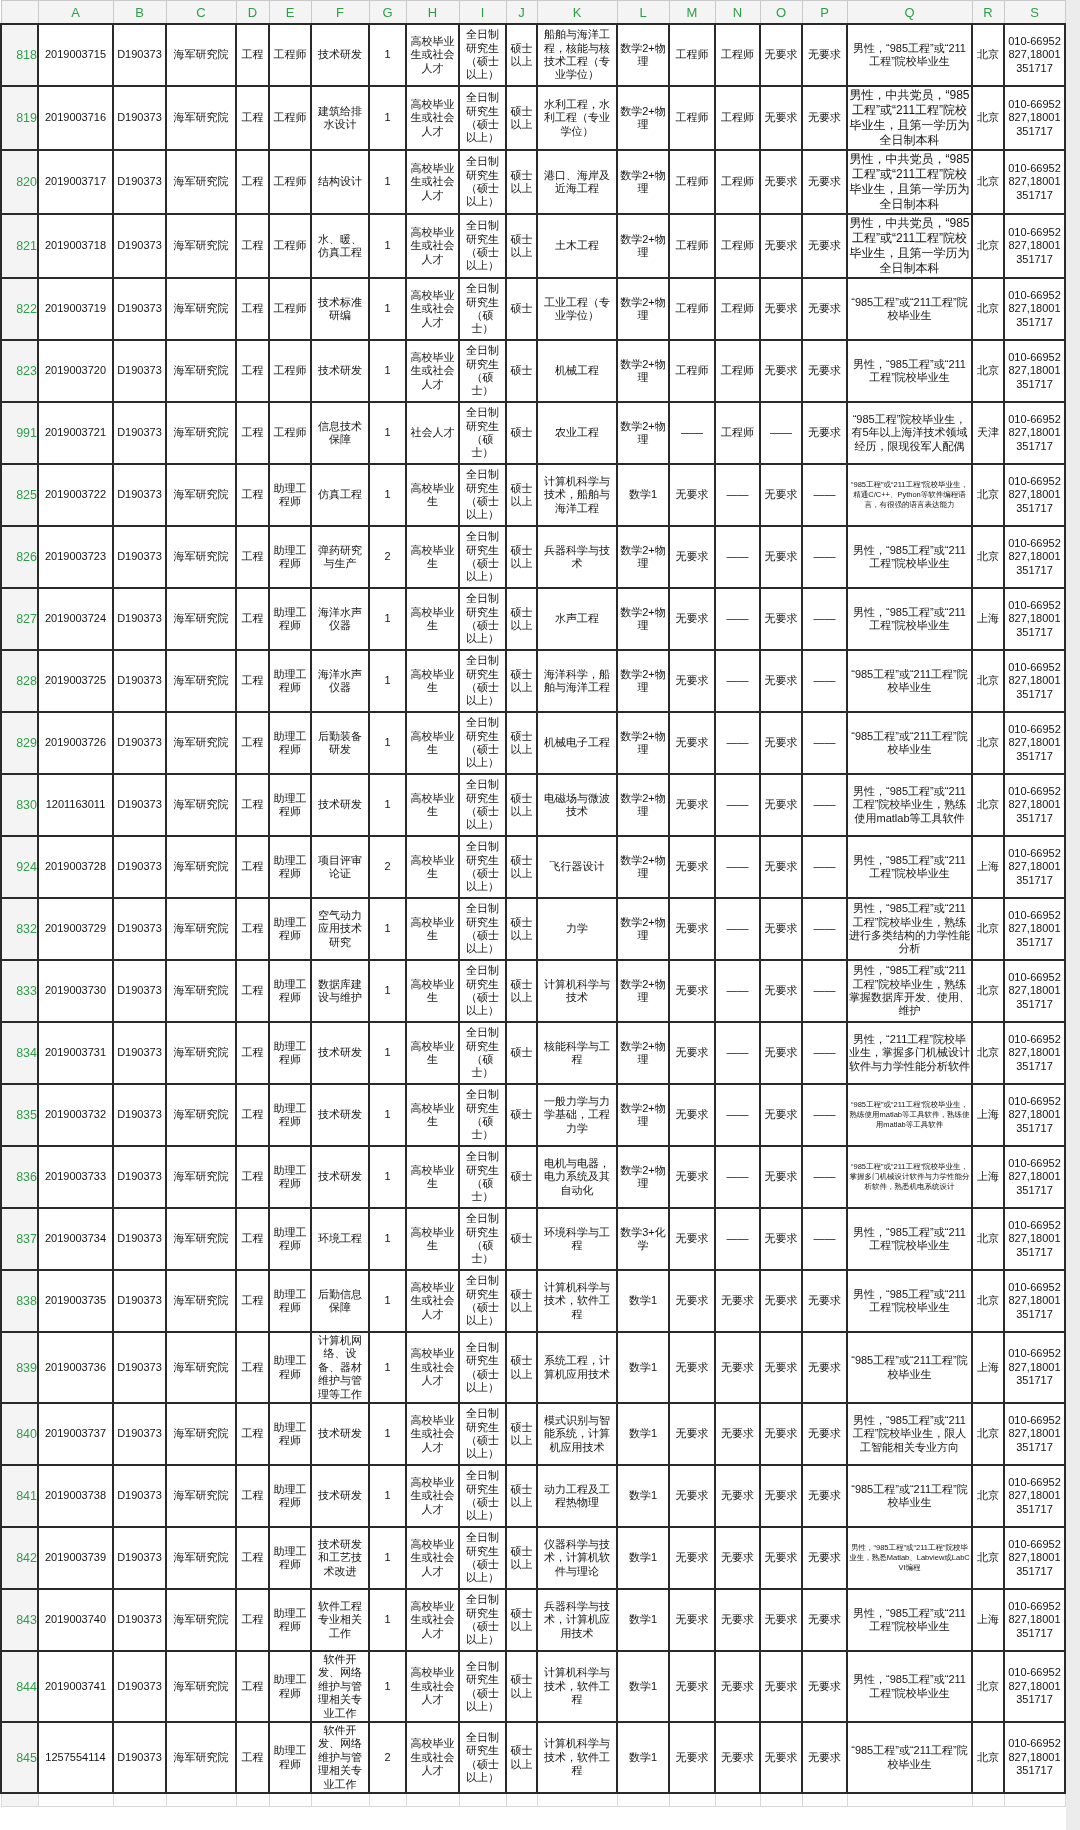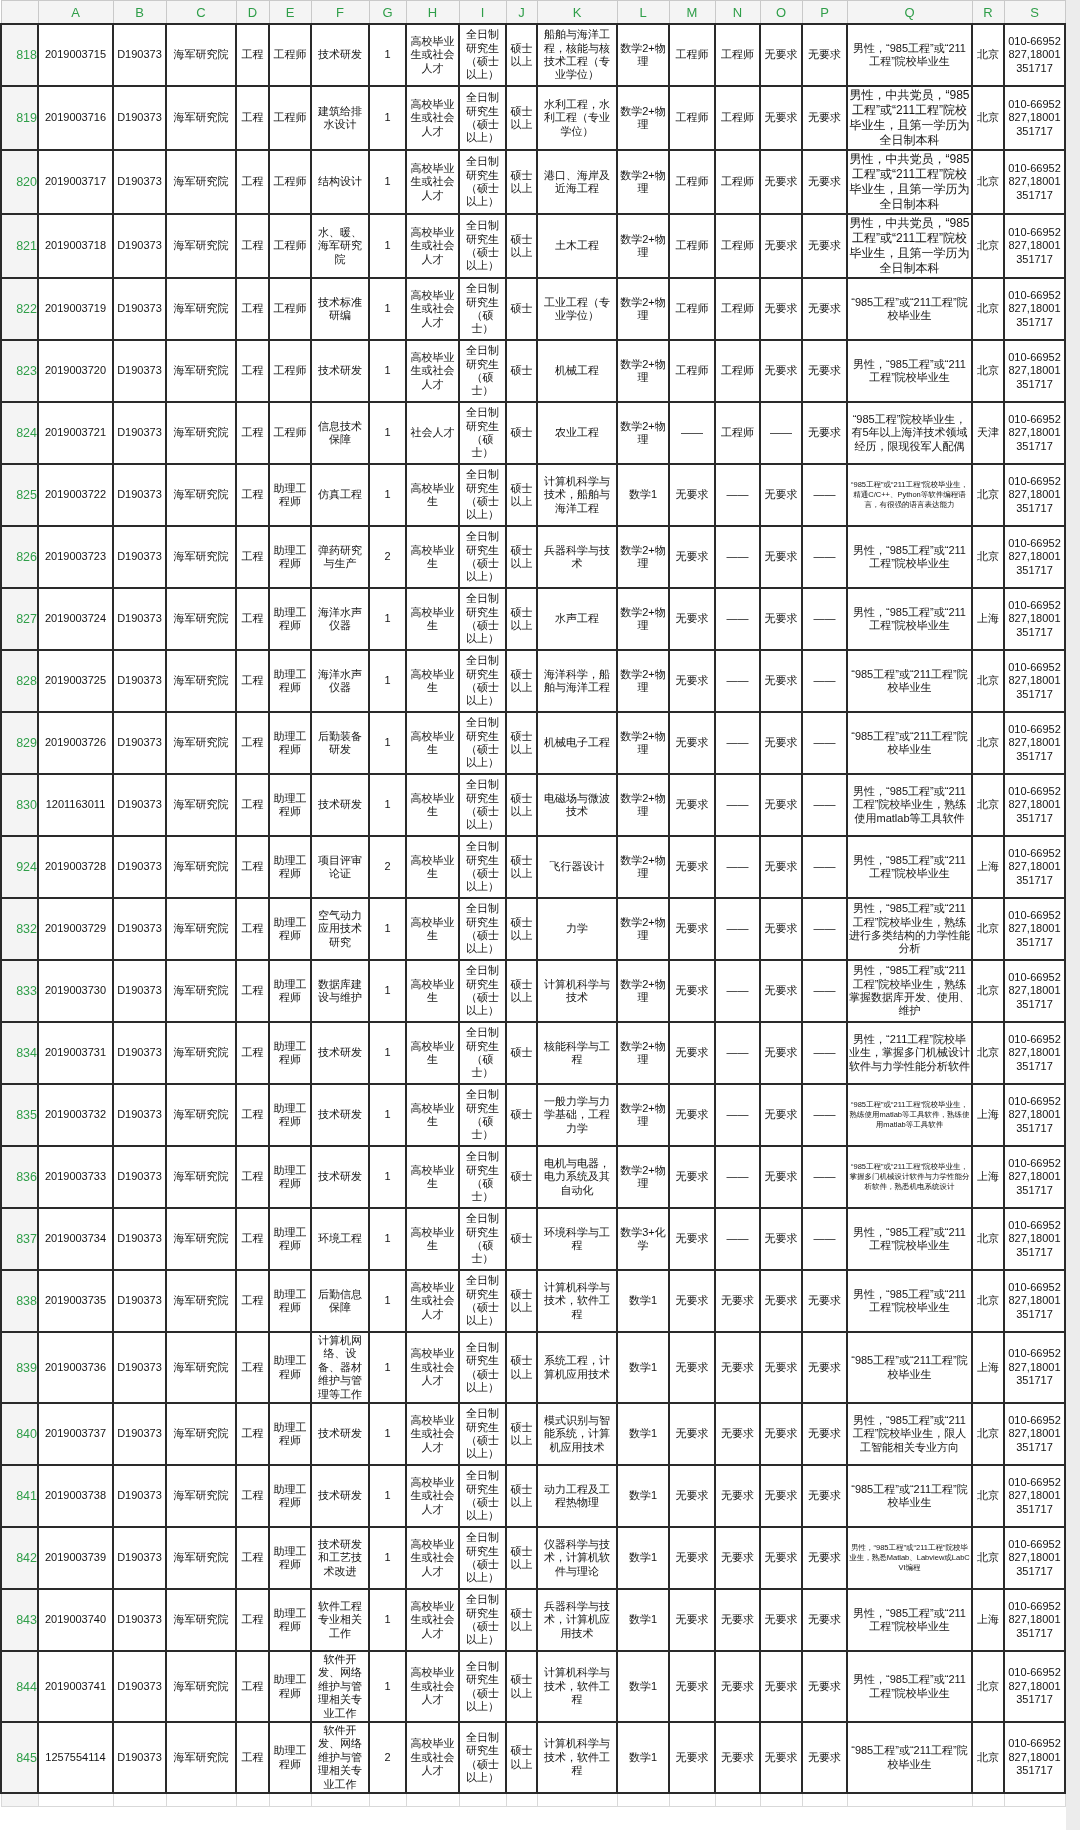--- a/index.html
+++ b/index.html
@@ -155,21 +155,21 @@
           <td>北京</td>
           <td>010-66952827,18001351717</td>
         </tr>
         <tr class="data">
           <th class="rownum">821</th>
           <td>2019003718</td>
           <td>D190373</td>
           <td>海军研究院</td>
           <td>工程</td>
           <td>工程师</td>
-          <td>水、暖、海军研究院</td>
+          <td>水、暖、仿真工程</td>
           <td>1</td>
           <td>高校毕业生或社会人才</td>
           <td>全日制研究生（硕士以上）</td>
           <td>硕士以上</td>
           <td>土木工程</td>
           <td>数学2+物理</td>
           <td>工程师</td>
           <td>工程师</td>
           <td>无要求</td>
           <td>无要求</td>
@@ -215,21 +215,21 @@
           <td>数学2+物理</td>
           <td>工程师</td>
           <td>工程师</td>
           <td>无要求</td>
           <td>无要求</td>
           <td>男性，“985工程”或“211工程”院校毕业生</td>
           <td>北京</td>
           <td>010-66952827,18001351717</td>
         </tr>
         <tr class="data">
-          <th class="rownum">824</th>
+          <th class="rownum">991</th>
           <td>2019003721</td>
           <td>D190373</td>
           <td>海军研究院</td>
           <td>工程</td>
           <td>工程师</td>
           <td>信息技术保障</td>
           <td>1</td>
           <td>社会人才</td>
           <td>全日制研究生（硕士）</td>
           <td>硕士</td>

